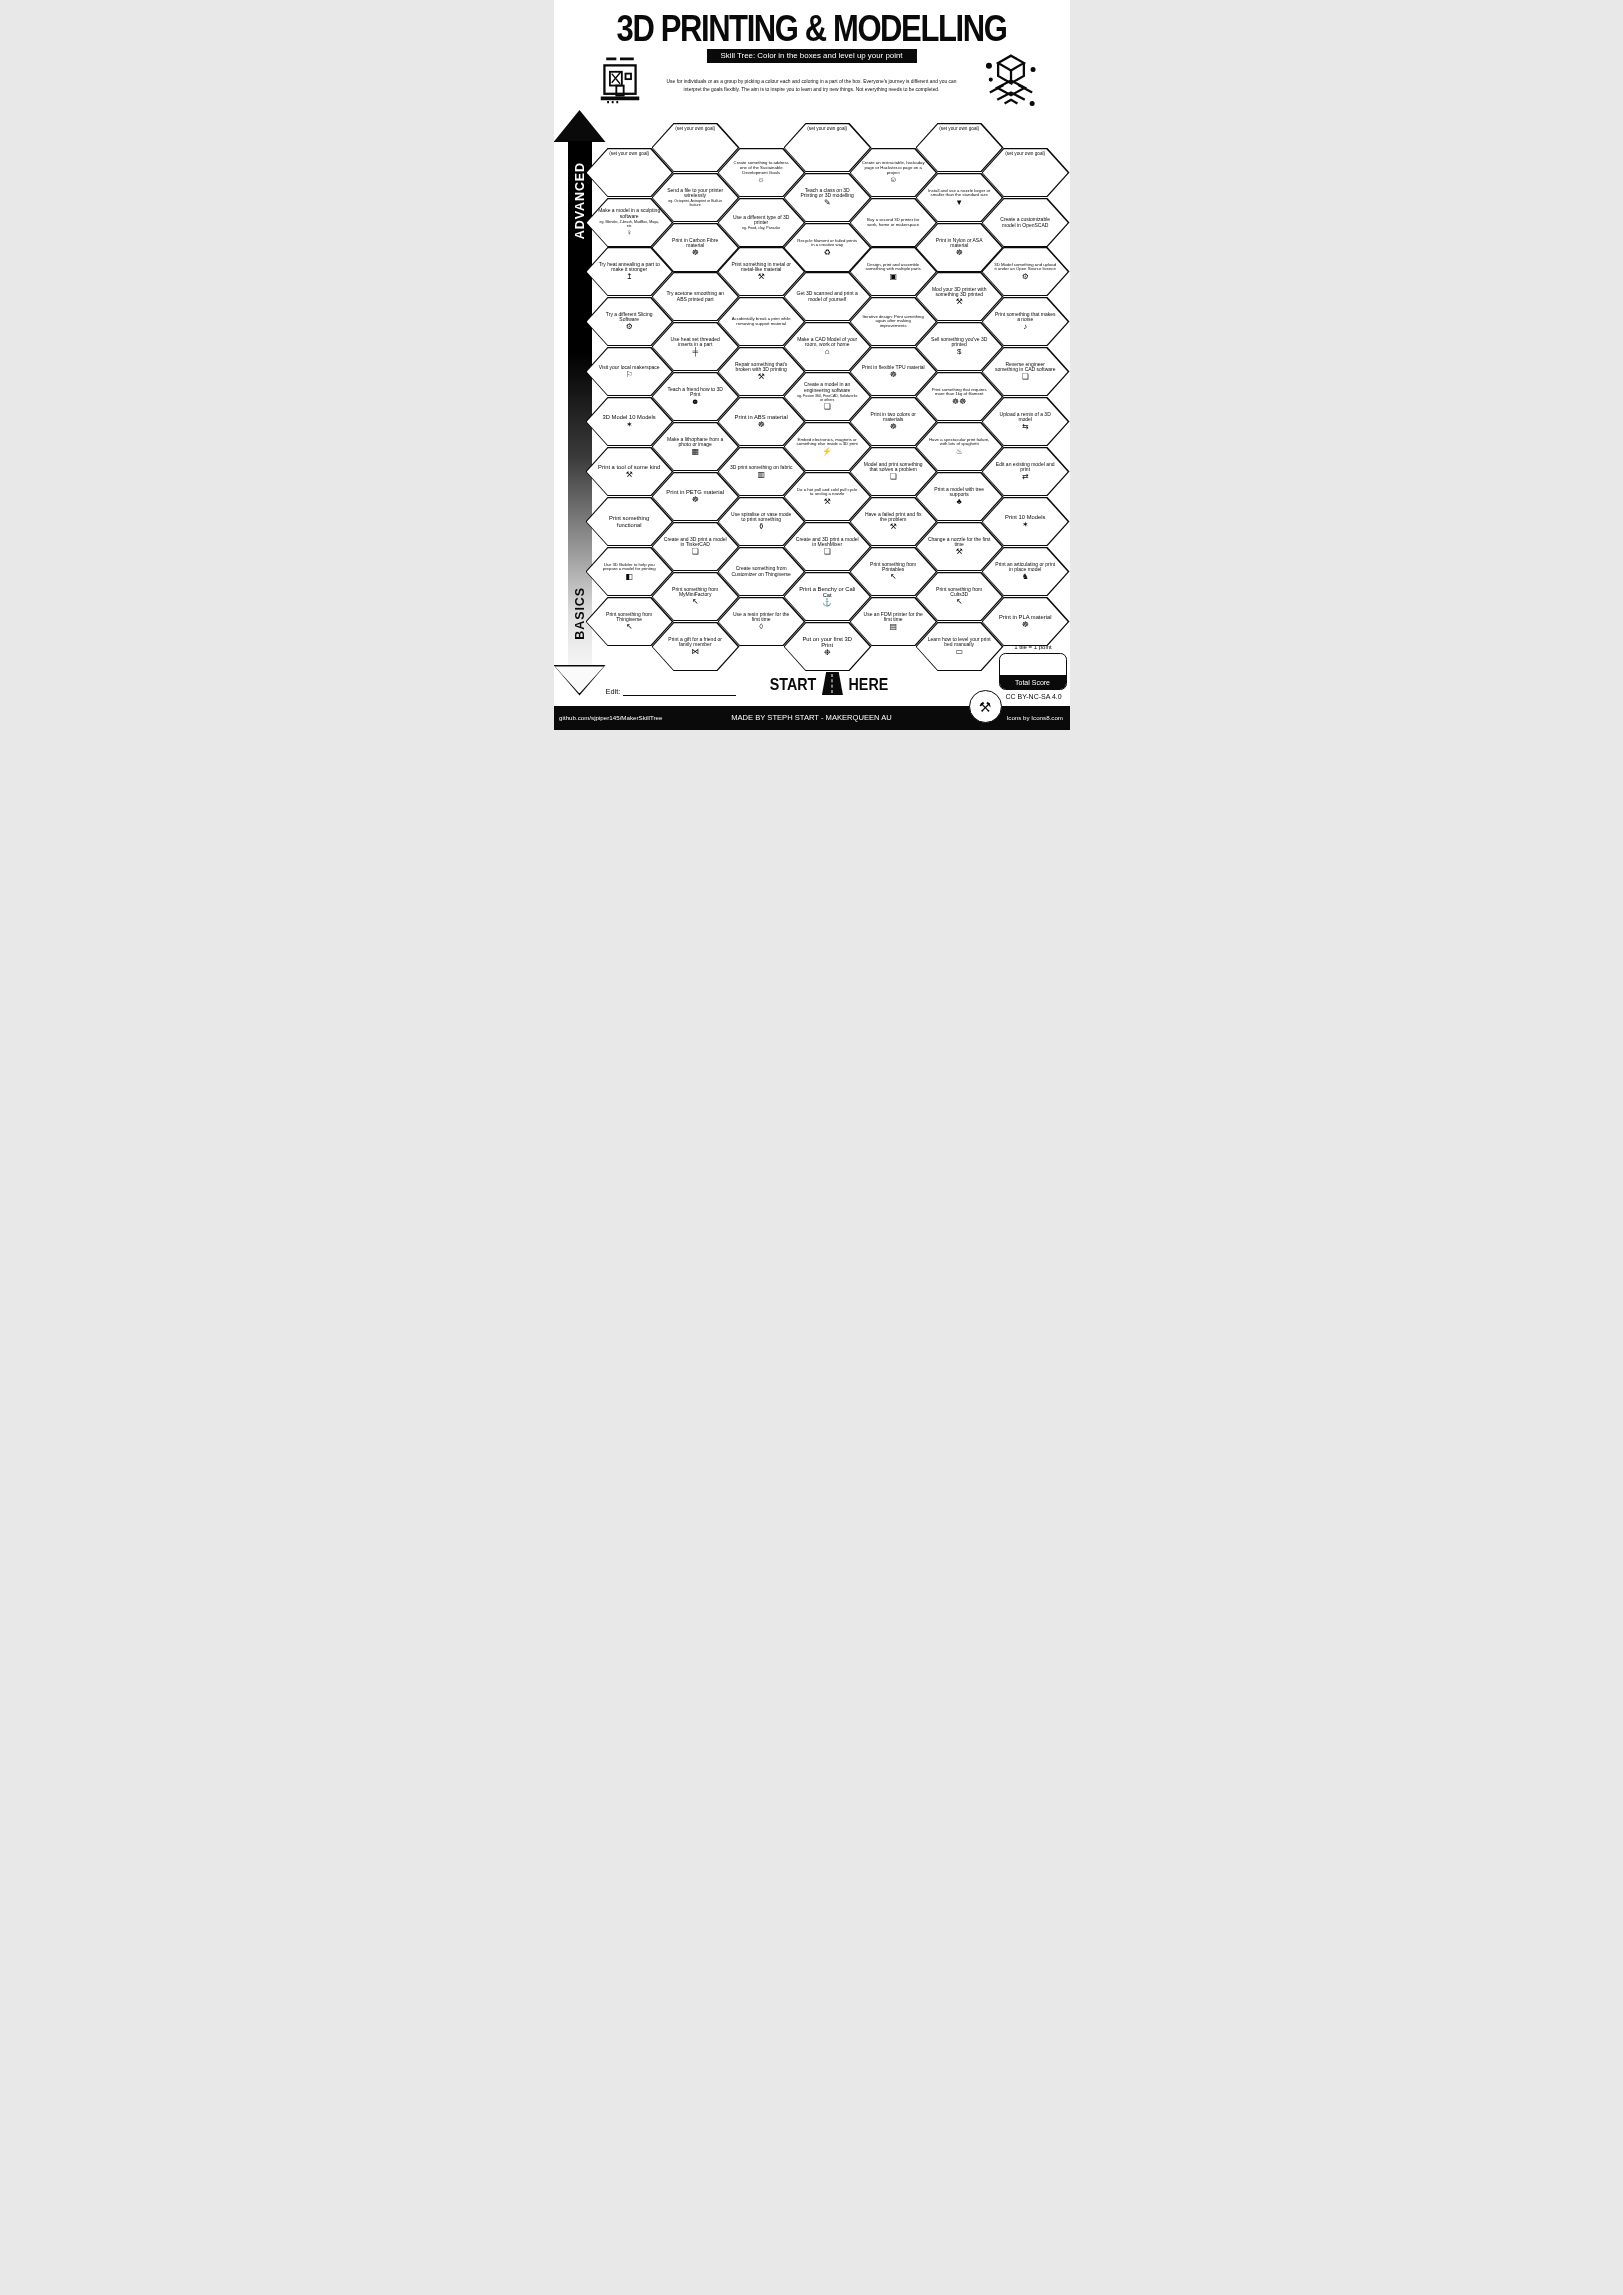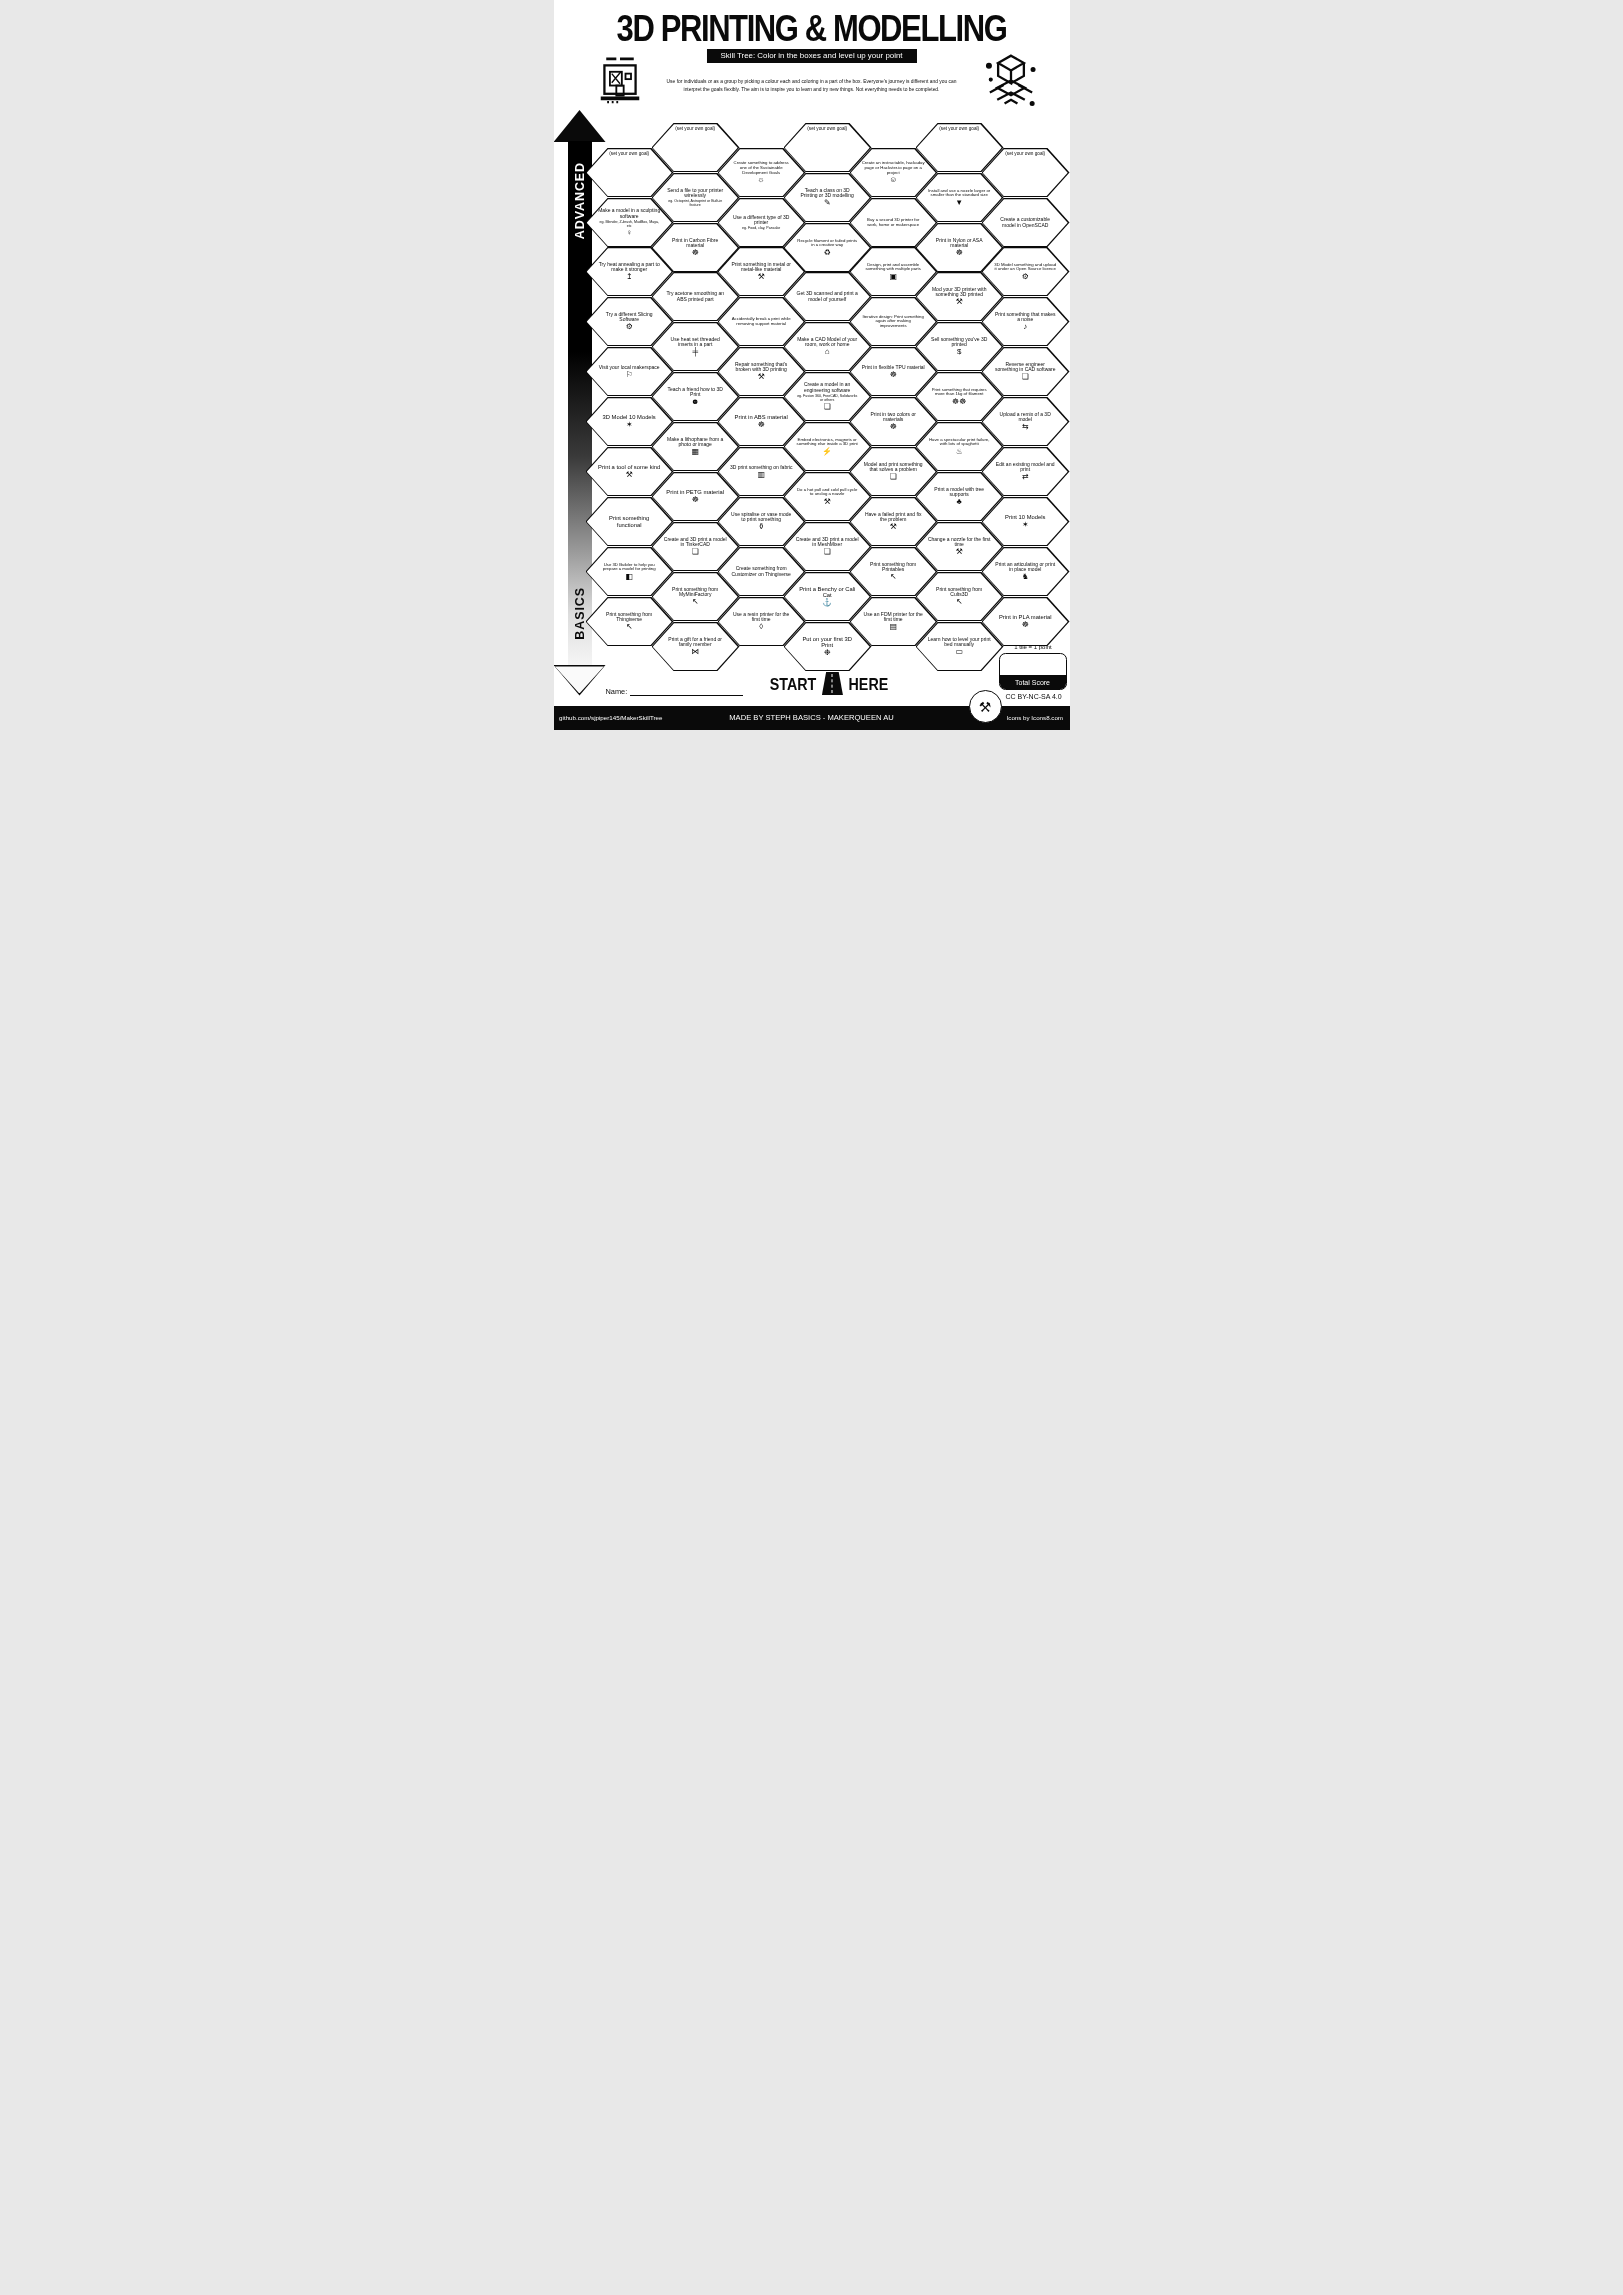--- a/index.html
+++ b/index.html
@@ -543,32 +543,32 @@
 
   <div class="start">
     <span class="word">START</span>
     <span class="road">
         <span class="dash"></span>
       </span>
     <span class="word">HERE</span>
   </div>
 
   <div class="namerow">
-    <span>Name:</span>
+    <span>Edit:</span>
     <span class="nameline"></span>
   </div>
 
   <div class="tilenote">1 tile = 1 point</div>
   <div class="scorebox">
     <div class="scorebar">Total Score</div>
   </div>
 
   <div class="cc">CC BY-NC-SA 4.0</div>
   <div class="logo">⚒</div>
 
   <div class="footer">
     <span class="fl">github.com/sjpiper145/MakerSkillTree</span>
-    <span class="fc">MADE BY STEPH BASICS  -  MAKERQUEEN AU</span>
+    <span class="fc">MADE BY STEPH START  -  MAKERQUEEN AU</span>
     <span class="fr">Icons by Icons8.com</span>
   </div>
 
 </div>
 
 
 </body></html>

